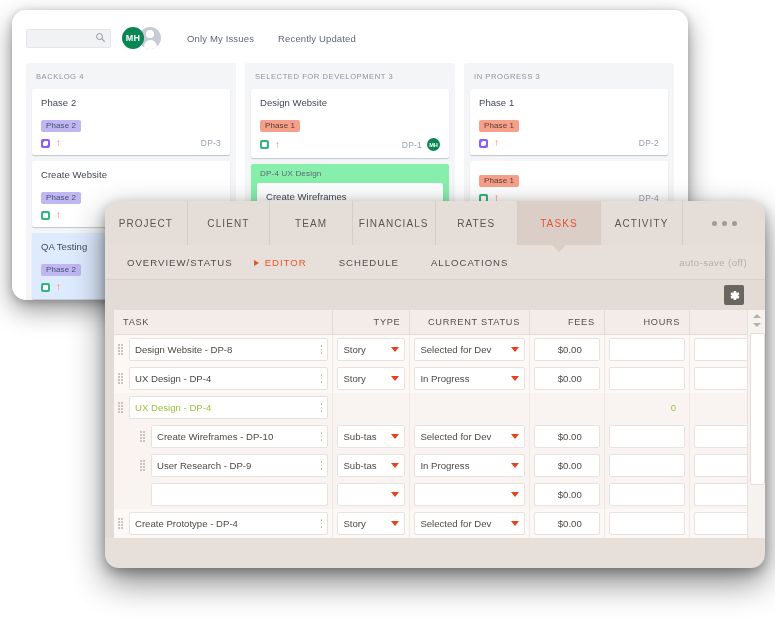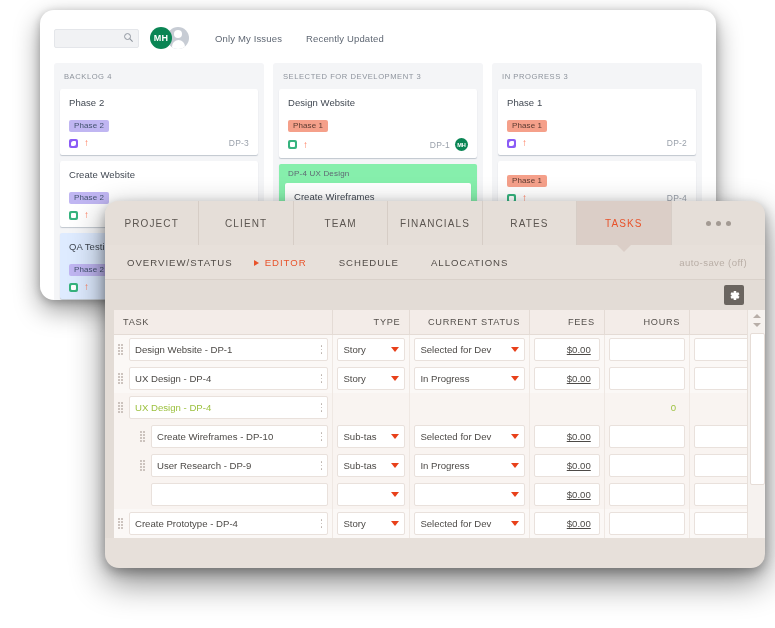--- a/index.html
+++ b/index.html
@@ -6,21 +6,21 @@
   body{
     width:775px;height:628px;overflow:hidden;
     background:#ffffff;
     font-family:"Liberation Sans", sans-serif;
     -webkit-font-smoothing:antialiased;
   }
   .stage{position:relative;width:775px;height:628px;}
 
   
   .bg-window{
-    position:absolute;left:40px;top:10px;width:676px;height:290px;
+    position:absolute;left:12px;top:10px;width:676px;height:290px;
     background:#ffffff;border-radius:14px;
     box-shadow:0 10px 26px rgba(0,0,0,.40), 0 2px 8px rgba(0,0,0,.22);
     overflow:hidden;
   }
   .bg-toolbar{
     height:36px;display:flex;align-items:center;padding:10px 0 0 14px;gap:0;
   }
   .search-box{
     position:relative;width:83px;height:17px;background:#f1f2f4;
     border:1px solid #e4e6ea;border-radius:2px;
@@ -144,21 +144,21 @@
   table.grid td{
     padding:3px 4px;border-right:1px solid #efe8e3;vertical-align:middle;
     background:#fbf8f6;
   }
   tr.r-alt td{background:#f9f4f1;}
   .cell-input{
     border:1px solid #e9e1dc;background:#fff;border-radius:2px;height:21px;
     display:flex;align-items:center;padding:0 5px;font-size:9.6px;color:#4d4a47;
     position:relative;
   }
-  .cell-input.num{justify-content:flex-end;padding-right:8px;text-decoration:underline;}
+  .cell-input.num{justify-content:flex-end;padding-right:17px;}
   .cell-empty{background:transparent;border:none;height:21px;}
   .task-cell{padding-left:0;}
   .task-wrap{display:flex;align-items:center;}
   .drag{
     width:8px;display:flex;flex-direction:column;justify-content:center;gap:1.5px;
     margin-right:3px;flex:0 0 auto;
   }
   .drag span{display:flex;gap:1.5px;}
   .drag i{width:1.6px;height:1.6px;background:#c3bab4;display:block;border-radius:50%;}
   .kebab{
@@ -311,20 +311,21 @@
     <div class="tabbar">
       <div class="tab">PROJECT</div>
       <div class="tab">CLIENT</div>
       <div class="tab">TEAM</div>
       <div class="tab">FINANCIALS</div>
       <div class="tab">RATES</div>
       <div class="tab active">
         <span>TASKS</span>
         <span class="notch"></span>
       </div>
+      <div class="tab">ACTIVITY</div>
       <div class="tab">
         <span class="dots">
             <i></i>
             <i></i>
             <i></i>
           </span>
       </div>
     </div>
 
     <div class="subnav">
@@ -386,21 +387,21 @@
                       <span>
                         <i></i>
                         <i></i>
                       </span>
                       <span>
                         <i></i>
                         <i></i>
                       </span>
                     </span>
                   <span class="cell-input" style="flex:1">
-                    <span>Design Website - DP-1</span>
+                    <span>Design Website - DP-8</span>
                     <span class="kebab">
                         <i></i>
                         <i></i>
                         <i></i>
                       </span>
                   </span>
                 </div>
               </td>
               <td>
                 <span class="cell-input">

